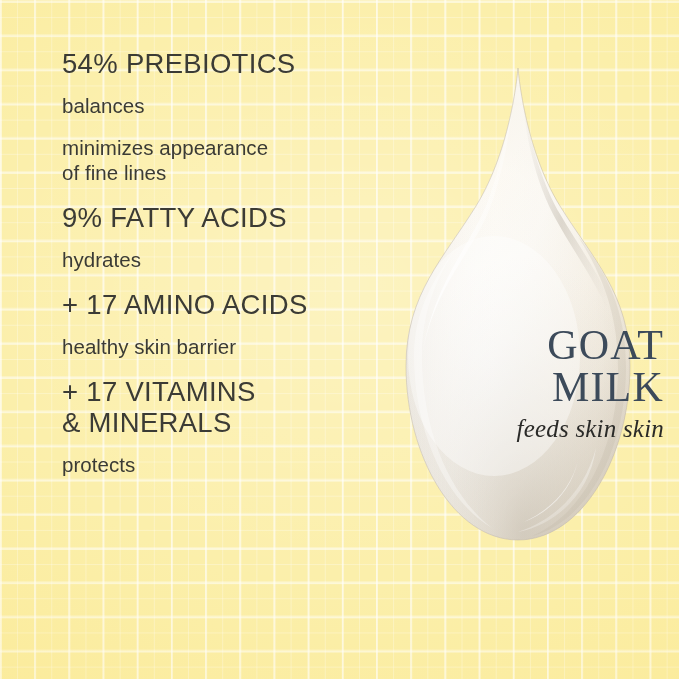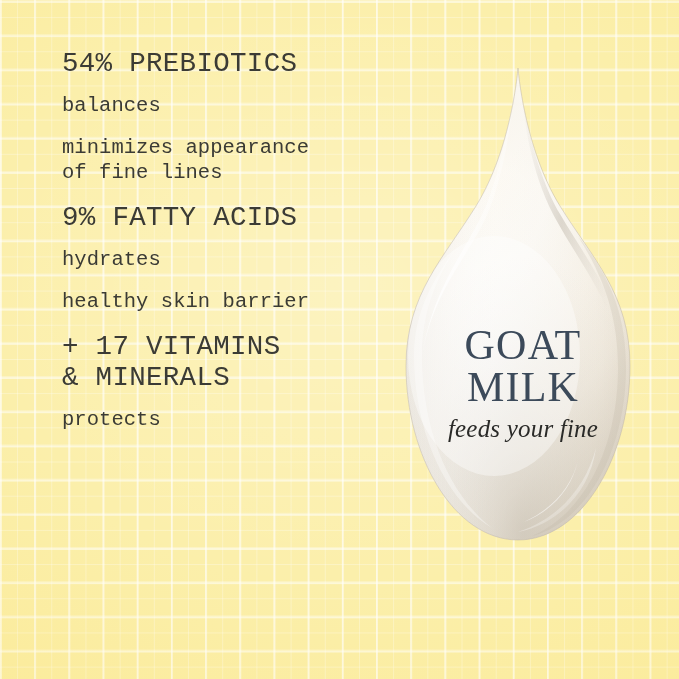--- a/index.html
+++ b/index.html
@@ -38,21 +38,20 @@
     background:
       radial-gradient(120% 95% at 52% 42%, rgba(255,255,255,0.34) 0%, rgba(255,255,255,0.10) 48%, rgba(250,226,126,0.16) 78%, rgba(246,220,110,0.30) 100%);
     pointer-events:none;
   }
 
   
   #benefits {
     position:absolute;
     left:62px; top:48px;
     width:330px;
-    font-family:Liberation Mono, monospace;
   }
   .benefit { margin-bottom:17px; }
   .benefit:last-child { margin-bottom:0; }
   .b-head {
     font-size:27.5px;
     line-height:31px;
     letter-spacing:0.3px;
     color:#3b3b35;
     font-weight:400;
     white-space:pre-line;
@@ -73,21 +72,21 @@
     left:382px; top:56px;
     width:282px; height:500px;
   }
   #droplet-wrap svg { display:block; width:100%; height:100%; overflow:visible; }
 
   #droplet-text {
     position:absolute;
     left:382px; top:56px;
     width:282px; height:500px;
     pointer-events:none;
-    text-align:center;
+    text-align:right;
   }
   #goat-milk-block {
     position:absolute;
     left:0; right:0;
     top:268px;
   }
   .dm-line {
     font-family:"Liberation Serif", serif;
     font-size:42px;
     line-height:42px;
@@ -125,20 +124,21 @@
       <div class="b-sub">minimizes appearance
 of fine lines</div>
     </div>
 
     <div class="benefit">
       <div class="b-head">9% FATTY ACIDS</div>
       <div class="b-sub">hydrates</div>
     </div>
 
     <div class="benefit">
+      <div class="b-head">+ 17 AMINO ACIDS</div>
       <div class="b-sub">healthy skin barrier</div>
     </div>
 
     <div class="benefit">
       <div class="b-head">+ 17 VITAMINS
 &amp; MINERALS</div>
       <div class="b-sub">protects</div>
     </div>
 
 
@@ -251,17 +251,17 @@
                  C24,238 62,202 94,150
                  C130,92 136,12 136,12 Z" fill="none" stroke="#bdb4a4" stroke-width="0.9" opacity="0.55"></path>
       </g>
     </svg>
   </div>
 
   <div id="droplet-text">
     <div id="goat-milk-block">
       <div class="dm-line l1">GOAT</div>
       <div class="dm-line l2">MILK</div>
-      <div class="dm-tag">feeds your fine</div>
+      <div class="dm-tag">feeds skin skin</div>
     </div>
   </div>
 
 </div>
 
 </body></html>

